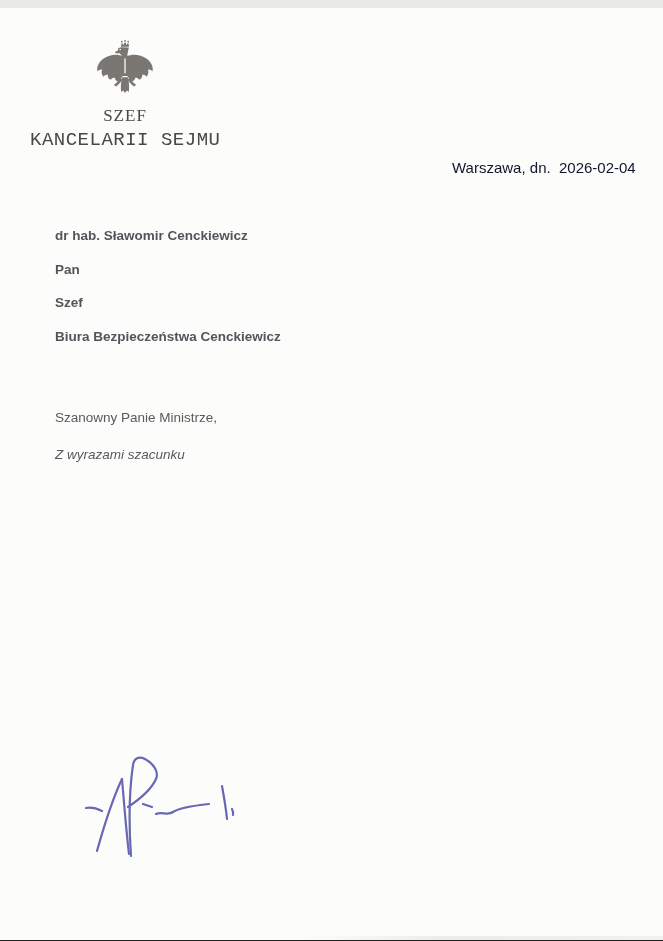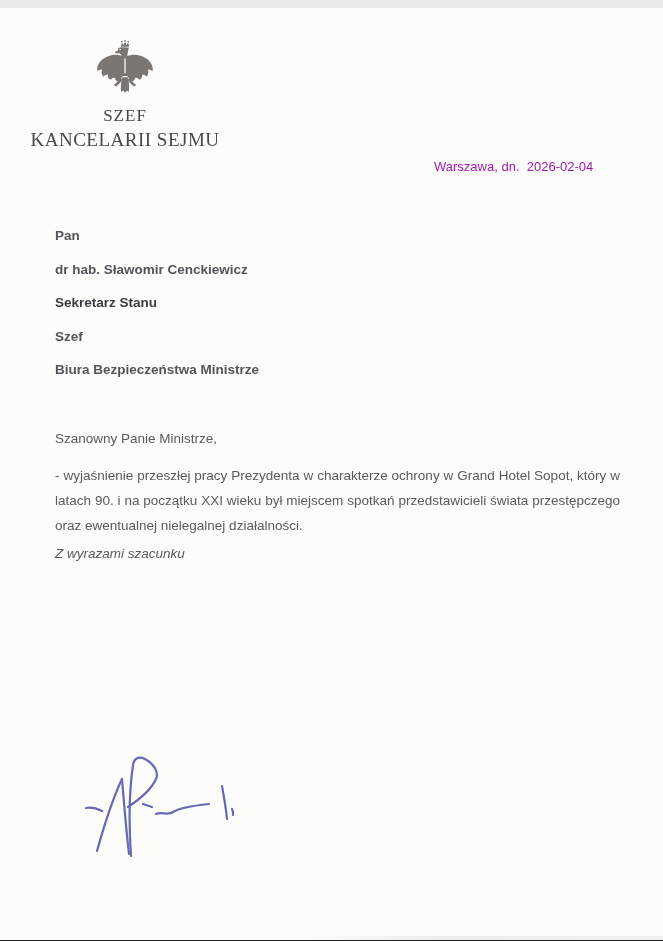--- a/index.html
+++ b/index.html
@@ -25,53 +25,53 @@
   .eagle-wrap { line-height: 0; }
   .lh-title1 {
     margin-top: 7px;
     font-family: "Liberation Serif", serif;
     font-size: 17px;
     letter-spacing: 1px;
     color: #4a4842;
   }
   .lh-title2 {
     margin-top: 3px;
-    font-family: Liberation Serif, serif;
+    font-family: Liberation Mono, monospace;
     font-size: 19px;
     letter-spacing: 0.5px;
     color: #4a4842;
     white-space: nowrap;
   }
 
   
   .date-line {
     position: absolute;
     top: 151px;
-    left: 434px;
-    font-size: 13px;
-    color: #a21caf;
+    left: 452px;
+    font-size: 15px;
+    color: #0f172a;
     white-space: pre;
   }
 
   
   .recipient {
     position: absolute;
     top: 221px;
     left: 55px;
     font-size: 13.5px;
     font-weight: bold;
     color: #54545a;
   }
   .recipient .r-line { margin: 0 0 19.5px 0; line-height: 14px; }
   .recipient .r-line.darker { color: #3c3c40; }
 
   
   .letter-body {
     position: absolute;
-    top: 418px;
+    top: 397px;
     left: 55px;
     width: 565px;
     font-size: 13.5px;
     color: #595a5e;
   }
   .salutation { margin: 0 0 12px 0; line-height: 25px; }
   .para {
     margin: 0 0 2px 0;
     line-height: 25.2px;
     text-align: justify;
@@ -137,30 +137,28 @@
         </g>
       </svg>
     </div>
     <div class="lh-title1">SZEF</div>
     <div class="lh-title2">KANCELARII SEJMU</div>
   </header>
 
   <div class="date-line">Warszawa, dn.  2026-02-04</div>
 
   <div class="recipient">
+    <p class="r-line">dr hab. Sławomir Cenckiewicz</p>
     <p class="r-line">Pan</p>
-    <p class="r-line">dr hab. Sławomir Cenckiewicz</p>
-    <p class="r-line darker">Sekretarz Stanu</p>
     <p class="r-line">Szef</p>
-    <p class="r-line">Biura Bezpieczeństwa Ministrze</p>
+    <p class="r-line">Biura Bezpieczeństwa Cenckiewicz</p>
   </div>
 
   <div class="letter-body">
     <p class="salutation">Szanowny Panie Ministrze,</p>
-    <p class="para">- wyjaśnienie przeszłej pracy Prezydenta w charakterze ochrony w Grand Hotel Sopot, który w latach 90. i na początku XXI wieku był miejscem spotkań przedstawicieli świata przestępczego oraz ewentualnej nielegalnej działalności.</p>
     <p class="closing">Z wyrazami szacunku</p>
   </div>
 
   <div class="signature">
     <svg width="160" height="110" viewBox="0 0 160 110" aria-hidden="true">
       <g fill="none" stroke="#6868b4" stroke-width="2.2" stroke-linecap="round" stroke-linejoin="round">
         <path d="M4,56 C9,55 14,56 20,59"></path>
         <path d="M15,99 C22,74 30,48 40,27"></path>
         <path d="M40,27 C42,50 44,77 47,102"></path>
         <path d="M49,104 C47,75 47,40 51,13 C52,6 57,4 63,7 C72,12 77,20 74,27 C70,36 58,47 46,55"></path>

